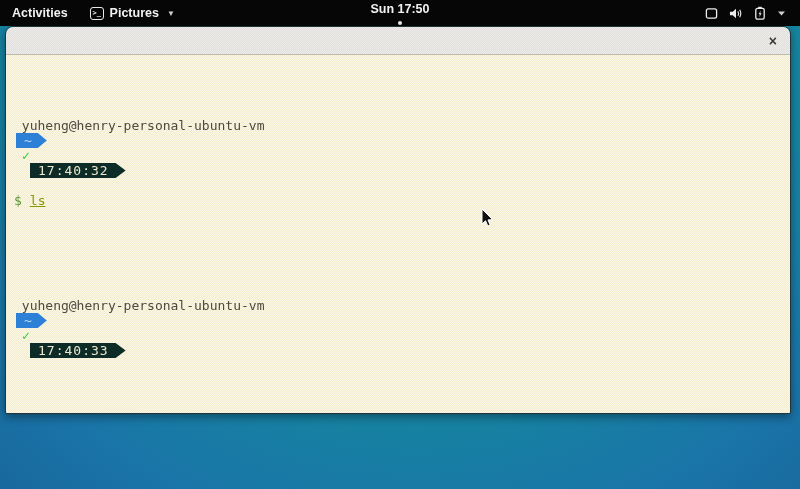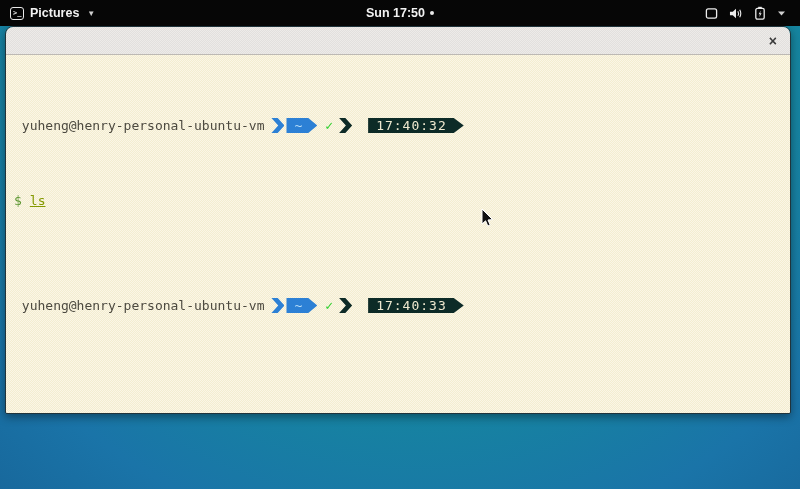--- a/index.html
+++ b/index.html
@@ -28,20 +28,21 @@
     width:14px; height:13px; border:1.4px solid #e8e8e8; border-radius:3px;
     display:flex; align-items:flex-start; justify-content:flex-start;
     font-family:"DejaVu Sans Mono", monospace; font-size:7px; line-height:10px;
     padding-left:2px; color:#e8e8e8; font-weight:bold;
   }
   .tb-caret { font-size:8px; color:#cfcfcf; margin-left:2px; }
   .tb-clock-area {
     position:absolute; left:0; right:0; top:0; height:26px;
     display:flex; align-items:center; justify-content:center; gap:5px;
     pointer-events:none;
+    flex-direction:column;
   }
   .tb-clock-area > * { pointer-events:auto; }
   .notif-dot { width:4px; height:4px; border-radius:50%; background:#e8e8e8; }
   .tb-status {
     position:absolute; right:6px; top:0; height:26px;
     display:flex; align-items:center; gap:11px; padding:0 8px;
   }
   .tb-status svg { display:block; }
 
   
@@ -71,21 +72,21 @@
     background:repeating-conic-gradient(#fbf6e6 0% 25%, #f3edd0 0% 50%);
     background-size:2px 2px;
     font-family:"DejaVu Sans Mono", monospace;
     font-size:13px; line-height:15px; color:#4d4a40;
     padding:3px 4px 0 8px;
     white-space:pre; overflow:hidden;
   }
   .tline { display:flex; align-items:center; height:15px; }
 
   
-  .seg-row { display:flex; align-items:flex-start; }
+  .seg-row { display:flex; align-items:flex-start;flex-direction:column; }
   .host { color:#4d4a40; }
   .pl-chevron-blue {
     width:13px; height:15px; background:#2c80d5; margin-left:7px;
     clip-path:polygon(0 0, 48% 0, 100% 50%, 48% 100%, 0 100%, 52% 50%);
   }
   .pl-seg-cwd {
     height:15px; background:#2c80d5; color:#b6dcf8;
     padding:0 6px 0 8px; margin-left:2px;
     clip-path:polygon(0 0, calc(100% - 9px) 0, 100% 50%, calc(100% - 9px) 100%, 0 100%);
     display:flex; align-items:center;
@@ -108,20 +109,21 @@
 
   
   .mouse-cursor { position:absolute; left:478px; top:207px; z-index:50; pointer-events:none; }
 </style>
 </head>
 <body>
 
 <div class="desktop"></div>
 
 <div class="top-bar">
+  <div class="tb-activities">Activities</div>
   <div class="tb-appmenu">
     <span class="term-glyph">&gt;_</span>
     <span>Pictures</span>
     <span class="tb-caret">▼</span>
   </div>
   <div class="tb-clock-area">
     <span>Sun 17:50</span>
     <span class="notif-dot"></span>
   </div>
   <div class="tb-status">

